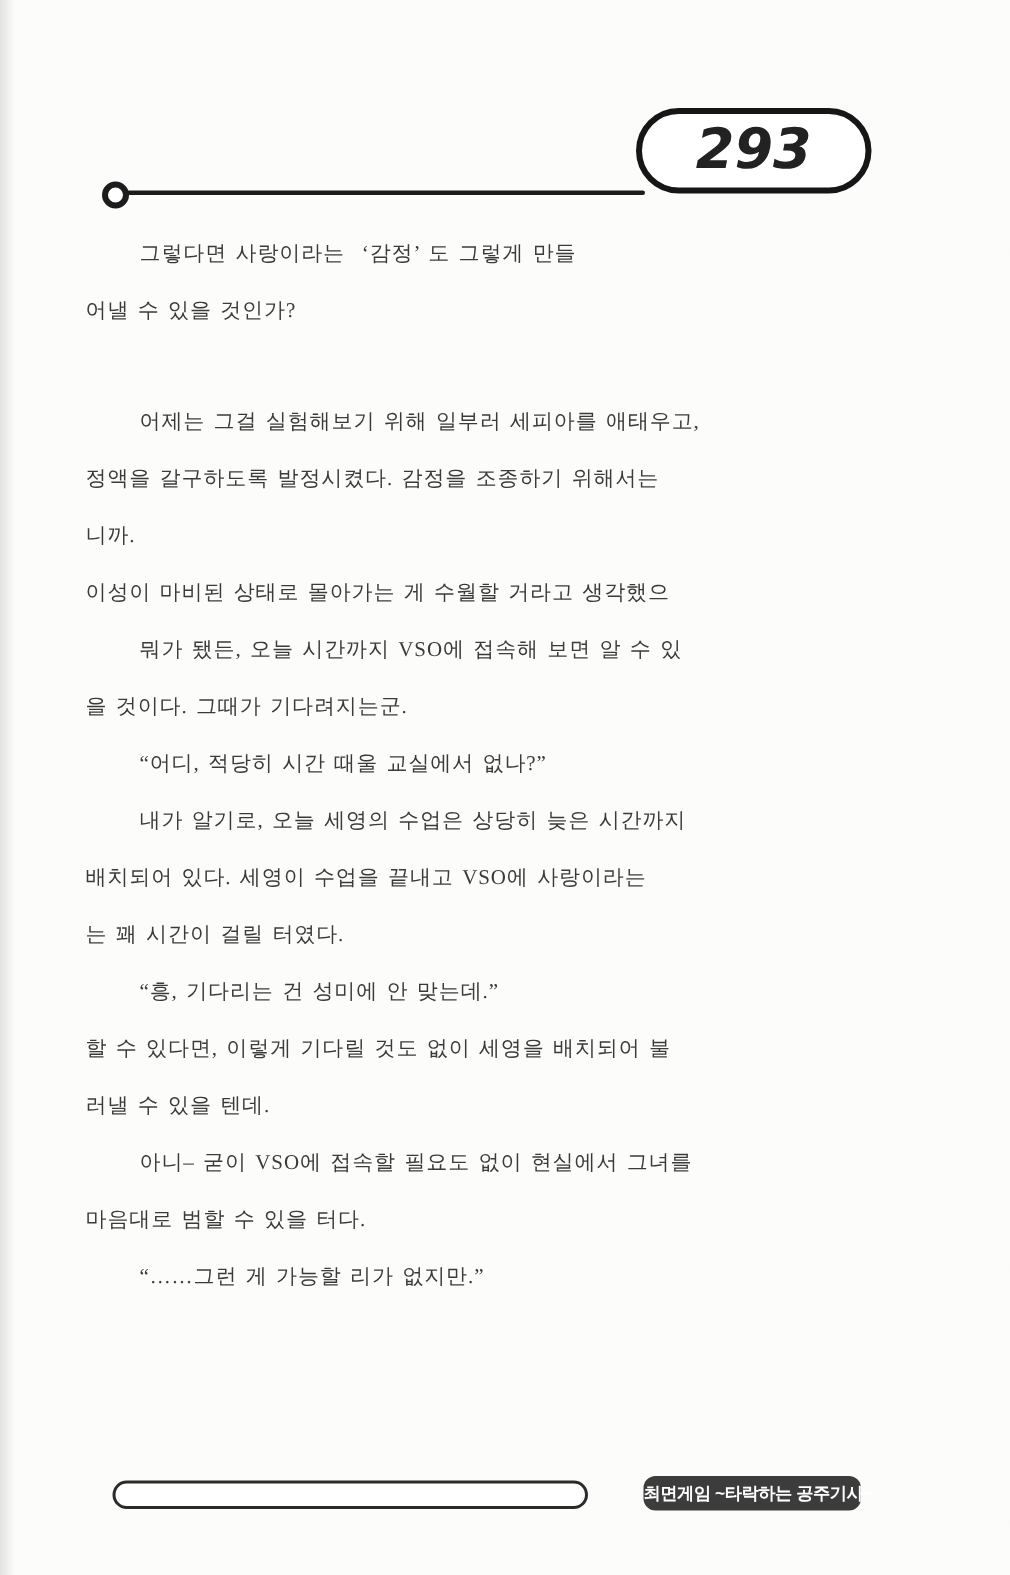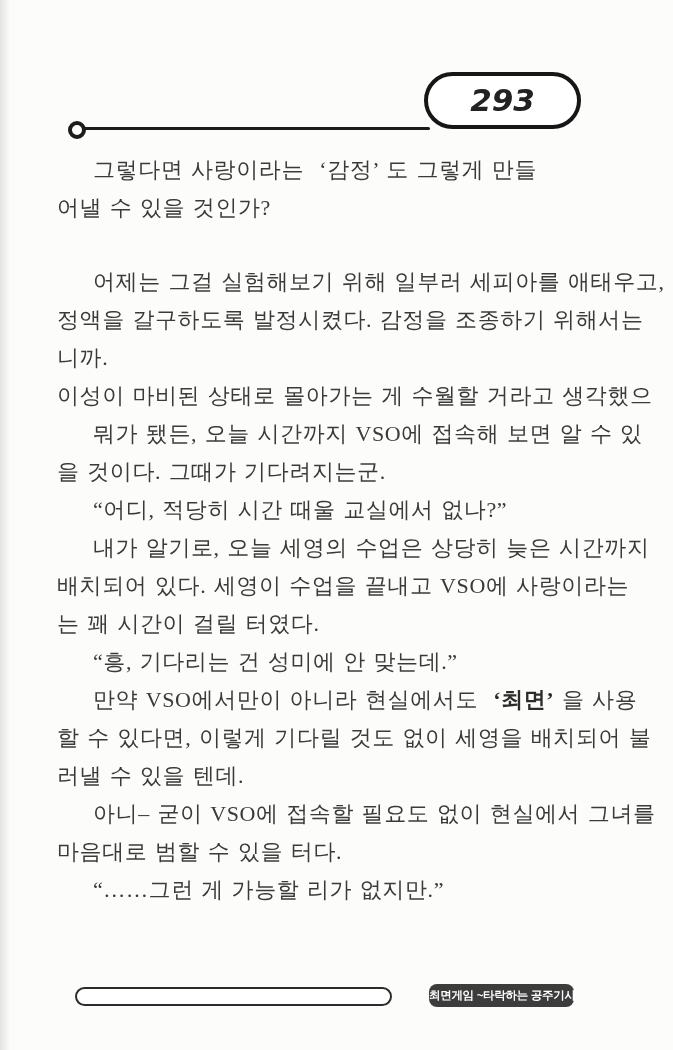--- a/index.html
+++ b/index.html
@@ -39,29 +39,29 @@
     width: 157px; height: 57px;
     background: #ffffff;
     border: 4px solid #161616;
     border-radius: 31px;
     display: flex; align-items: center; justify-content: center;
     box-sizing: border-box;
   }
   .page-number-pill .num {
     font-family: "DejaVu Sans", sans-serif;
     font-weight: bold; font-style: italic;
-    font-size: 31px; letter-spacing: 0px;
+    font-size: 37px; letter-spacing: 0px;
     color: #222222;
     transform: translateY(-1px);
   }
 
   
   .text-block {
     position: absolute; left: 57px; top: 151px; width: 560px;
-    font-size: 22px; line-height: 38px;
+    font-size: 14px; line-height: 38px;
     letter-spacing: 0.6px;
     word-spacing: 1.5px;
     color: #3a3a3a;
   }
   .text-block .line { white-space: pre; height: 38px; }
   .text-block .line.indent { padding-left: 36px; }
   .text-block .gap { height: 36px; }
   .text-block .bold { font-weight: bold; color: #2c2c2c; }
 
   
@@ -107,21 +107,20 @@
       <div class="line"><span>정액을 갈구하도록 발정시켰다. 감정을 조종하기 위해서는</span></div>
       <div class="line"><span>니까.</span></div>
       <div class="line"><span>이성이 마비된 상태로 몰아가는 게 수월할 거라고 생각했으</span></div>
       <div class="line indent"><span>뭐가 됐든, 오늘 시간까지 VSO에 접속해 보면 알 수 있</span></div>
       <div class="line"><span>을 것이다. 그때가 기다려지는군.</span></div>
       <div class="line indent"><span>“어디, 적당히 시간 때울 교실에서 없나?”</span></div>
       <div class="line indent"><span>내가 알기로, 오늘 세영의 수업은 상당히 늦은 시간까지</span></div>
       <div class="line"><span>배치되어 있다. 세영이 수업을 끝내고 VSO에 사랑이라는</span></div>
       <div class="line"><span>는 꽤 시간이 걸릴 터였다.</span></div>
       <div class="line indent"><span>“흥, 기다리는 건 성미에 안 맞는데.”</span></div>
-      <div class="line indent"><span>만약 VSO에서만이 아니라 현실에서도  </span><span class="bold">‘최면’</span><span> 을 사용</span></div>
       <div class="line"><span>할 수 있다면, 이렇게 기다릴 것도 없이 세영을 배치되어 불</span></div>
       <div class="line"><span>러낼 수 있을 텐데.</span></div>
       <div class="line indent"><span>아니– 굳이 VSO에 접속할 필요도 없이 현실에서 그녀를</span></div>
       <div class="line"><span>마음대로 범할 수 있을 터다.</span></div>
       <div class="line indent"><span>“……그런 게 가능할 리가 없지만.”</span></div>
     </div>
 
   <div class="footer-rule-pill"></div>
   <div class="book-title-badge">
     <span>최면게임 ~타락하는 공주기사~</span>

